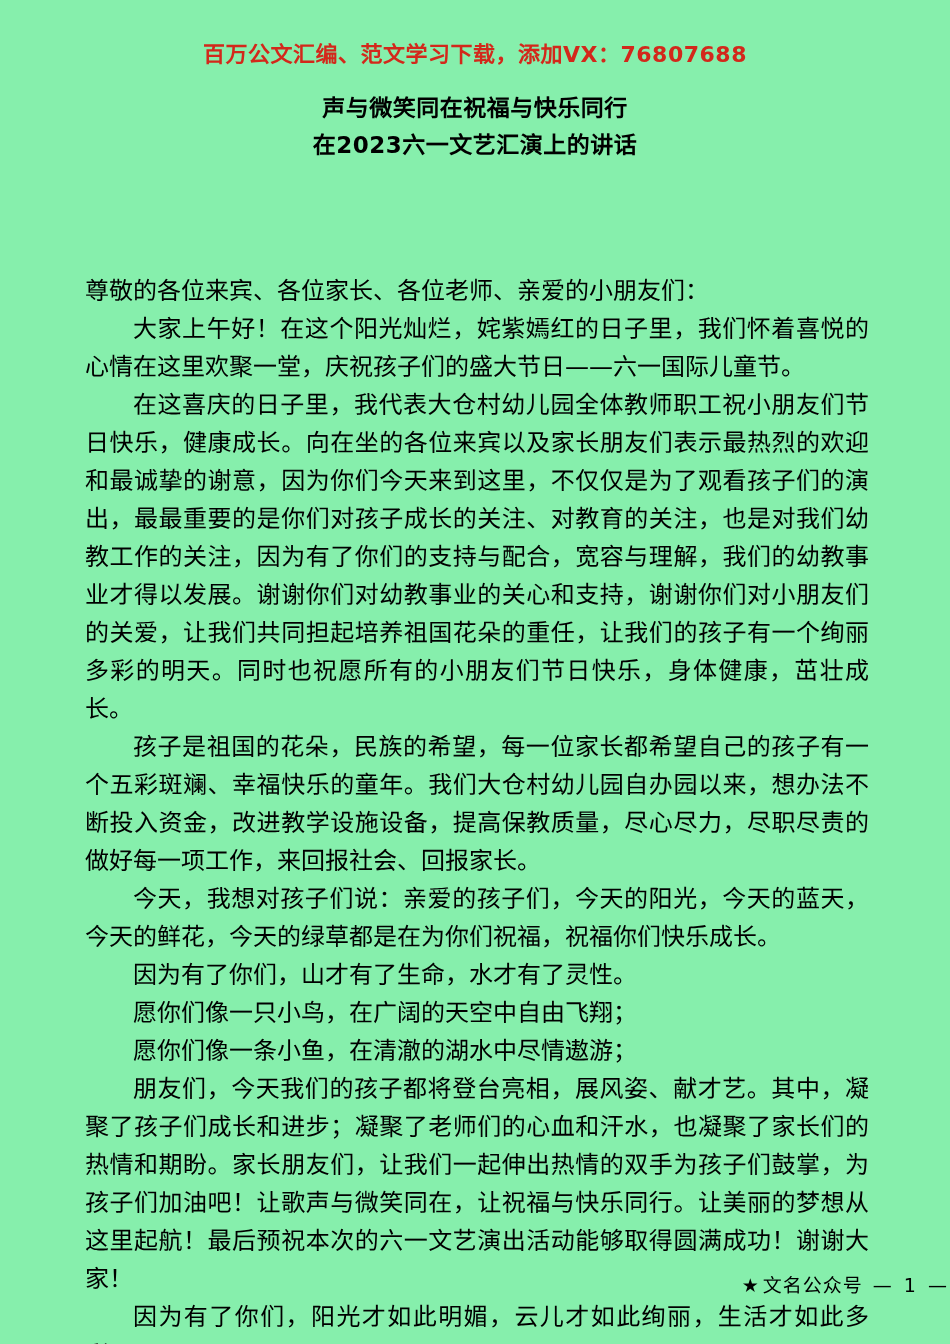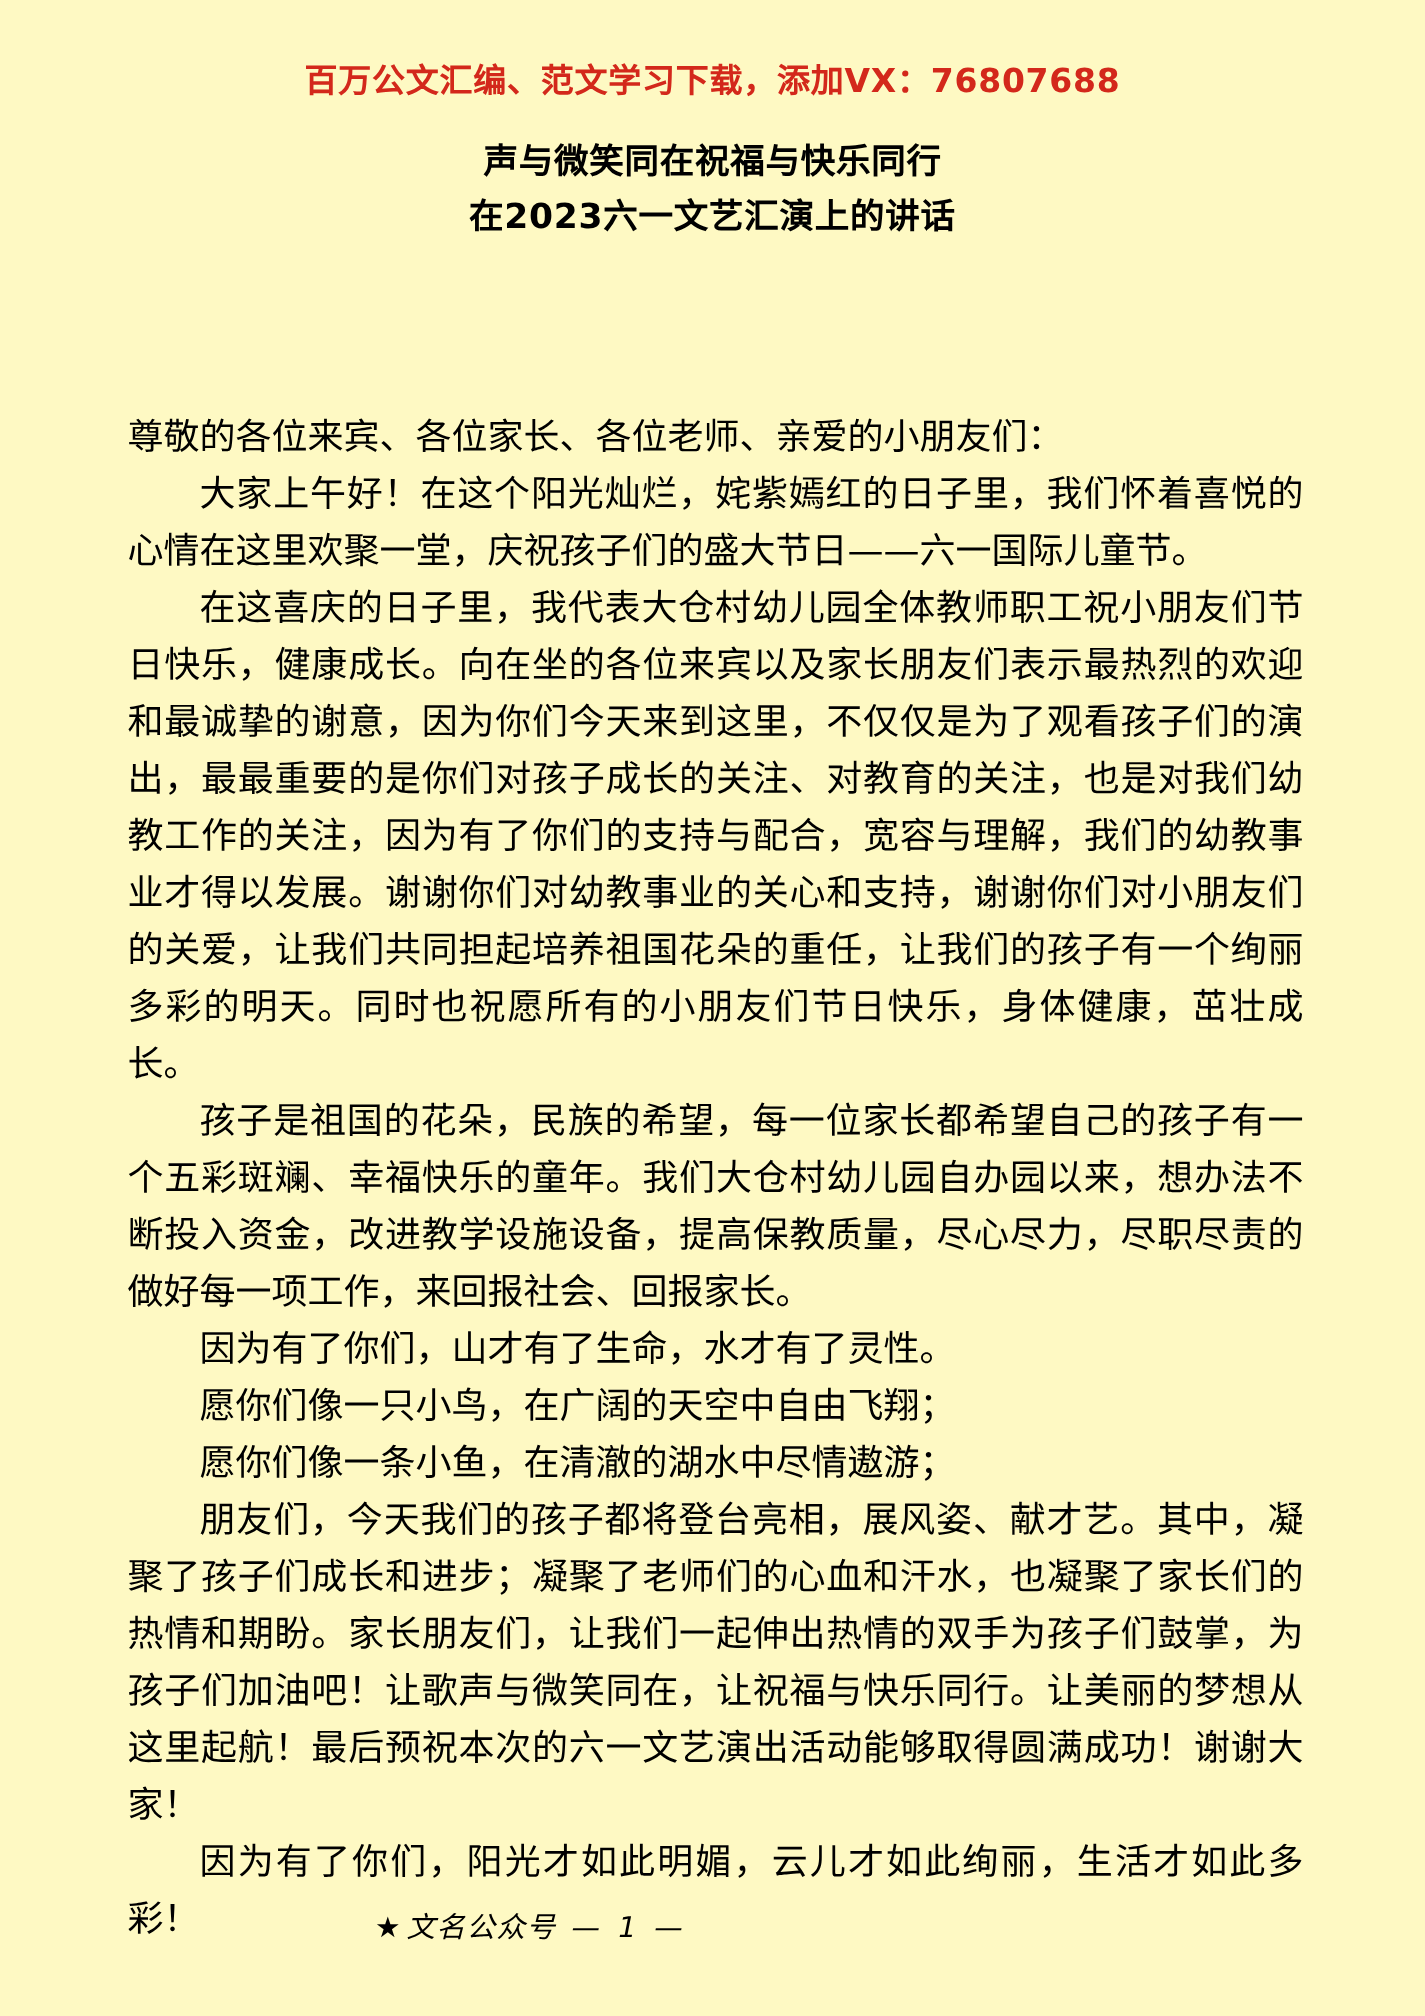--- a/index.html
+++ b/index.html
@@ -6,21 +6,21 @@
   html, body {
     margin: 0;
     padding: 0;
     background: #ffffff;
   }
   .page {
     position: relative;
     width: 950px;
     height: 1344px;
     margin: 0 auto;
-    background: #fef9c3;
+    background: #86efac;
     box-sizing: border-box;
     font-family: "DejaVu Sans", "Liberation Sans", sans-serif;
     color: #000000;
     overflow: hidden;
   }
 
   
   .promo-header {
     position: absolute;
     top: 40px;
@@ -74,26 +74,25 @@
   .para.no-indent {
     text-indent: 0;
   }
 
   
   .footer {
     position: absolute;
     left: 0;
     top: 1272px;
     width: 100%;
-    text-align: left;
+    text-align: right;
     font-size: 19px;
     line-height: 26px;
     color: #000000;
     white-space: nowrap;
-    font-style: italic;
   }
   .footer-inner {
     display: inline-block;
     padding-left: 250px;
   }
   .footer .star { margin-right: 4px; }
   .footer .brand { letter-spacing: 1px; }
   .footer .pagenum { margin-left: 10px; letter-spacing: 3px; }
 </style>
 </head>
@@ -106,20 +105,21 @@
   <div class="title-block">
     <div class="title-line">声与微笑同在祝福与快乐同行</div>
     <div class="title-line">在2023六一文艺汇演上的讲话</div>
   </div>
 
   <div class="body-block">
     <p class="para no-indent">尊敬的各位来宾、各位家长、各位老师、亲爱的小朋友们：</p>
     <p class="para">大家上午好！在这个阳光灿烂，姹紫嫣红的日子里，我们怀着喜悦的心情在这里欢聚一堂，庆祝孩子们的盛大节日——六一国际儿童节。</p>
     <p class="para">在这喜庆的日子里，我代表大仓村幼儿园全体教师职工祝小朋友们节日快乐，健康成长。向在坐的各位来宾以及家长朋友们表示最热烈的欢迎和最诚挚的谢意，因为你们今天来到这里，不仅仅是为了观看孩子们的演出，最最重要的是你们对孩子成长的关注、对教育的关注，也是对我们幼教工作的关注，因为有了你们的支持与配合，宽容与理解，我们的幼教事业才得以发展。谢谢你们对幼教事业的关心和支持，谢谢你们对小朋友们的关爱，让我们共同担起培养祖国花朵的重任，让我们的孩子有一个绚丽多彩的明天。同时也祝愿所有的小朋友们节日快乐，身体健康，茁壮成长。</p>
     <p class="para">孩子是祖国的花朵，民族的希望，每一位家长都希望自己的孩子有一个五彩斑斓、幸福快乐的童年。我们大仓村幼儿园自办园以来，想办法不断投入资金，改进教学设施设备，提高保教质量，尽心尽力，尽职尽责的做好每一项工作，来回报社会、回报家长。</p>
+    <p class="para">今天，我想对孩子们说：亲爱的孩子们，今天的阳光，今天的蓝天，今天的鲜花，今天的绿草都是在为你们祝福，祝福你们快乐成长。</p>
     <p class="para">因为有了你们，山才有了生命，水才有了灵性。</p>
     <p class="para">愿你们像一只小鸟，在广阔的天空中自由飞翔；</p>
     <p class="para">愿你们像一条小鱼，在清澈的湖水中尽情遨游；</p>
     <p class="para">朋友们，今天我们的孩子都将登台亮相，展风姿、献才艺。其中，凝聚了孩子们成长和进步；凝聚了老师们的心血和汗水，也凝聚了家长们的热情和期盼。家长朋友们，让我们一起伸出热情的双手为孩子们鼓掌，为孩子们加油吧！让歌声与微笑同在，让祝福与快乐同行。让美丽的梦想从这里起航！最后预祝本次的六一文艺演出活动能够取得圆满成功！谢谢大家！</p>
     <p class="para">因为有了你们，阳光才如此明媚，云儿才如此绚丽，生活才如此多彩！</p>
   </div>
 
   <div class="footer">
     <span class="footer-inner">
       <span class="star">★</span><span class="brand">文名公众号</span><span class="pagenum">— 1 —</span>

